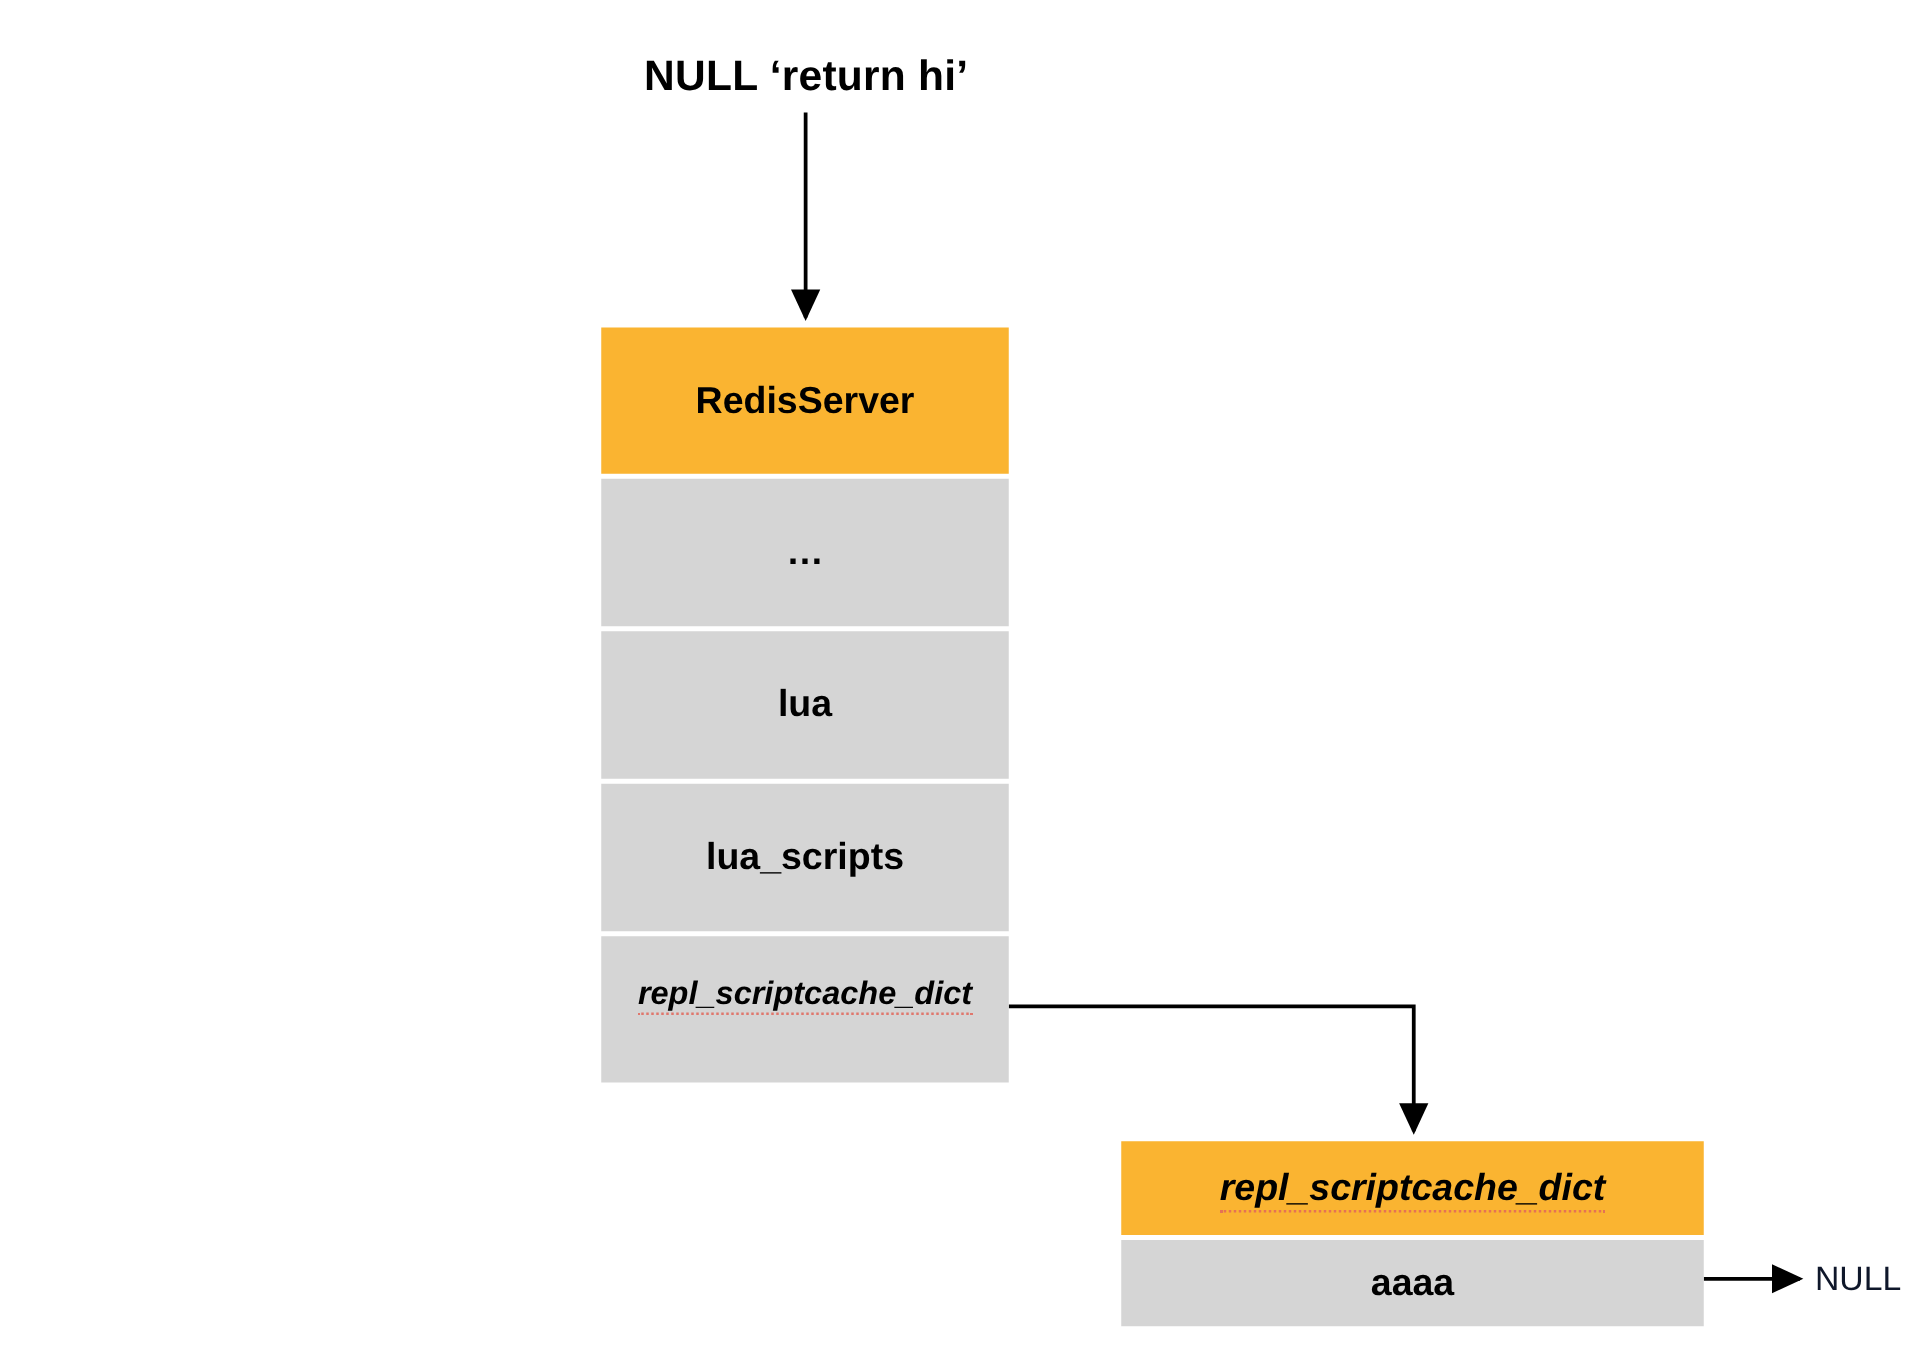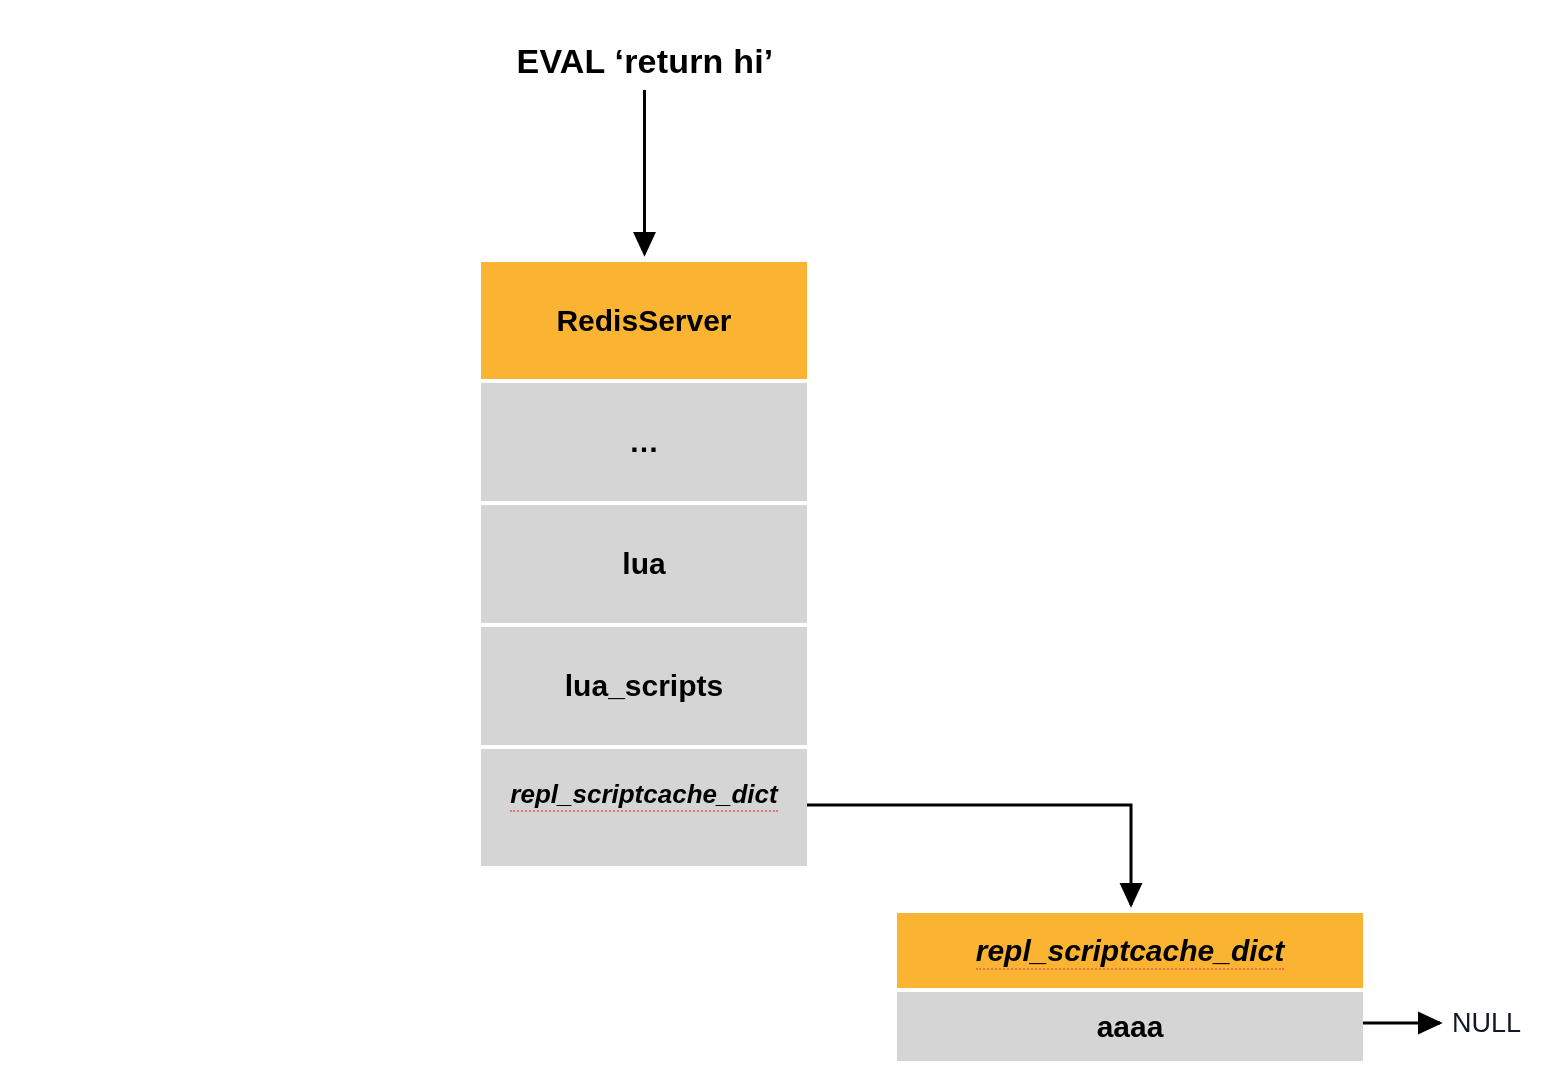--- a/index.html
+++ b/index.html
@@ -116,21 +116,21 @@
     font-size: 27px;
     color: #0f172a;
     white-space: nowrap;
   }
 </style>
 </head>
 <body>
 
 <div id="canvas">
 
-  <div class="eval-title">EVAL ‘return hi’</div>
+  <div class="eval-title">NULL ‘return hi’</div>
 
   <svg id="wires" viewBox="0 0 1541 1080" xmlns="http://www.w3.org/2000/svg">
     <defs>
       <marker id="arrowhead" markerWidth="9" markerHeight="9" refX="7.5" refY="4.5" orient="auto" markerUnits="strokeWidth">
         <path d="M0,0.6 L8.4,4.5 L0,8.4 z" fill="#000000"></path>
       </marker>
     </defs>
 
     <g>
       <path d="M 644.5 90 L 644.5 254" stroke="#000000" stroke-width="3" fill="none" marker-end="url(#arrowhead)"></path>

